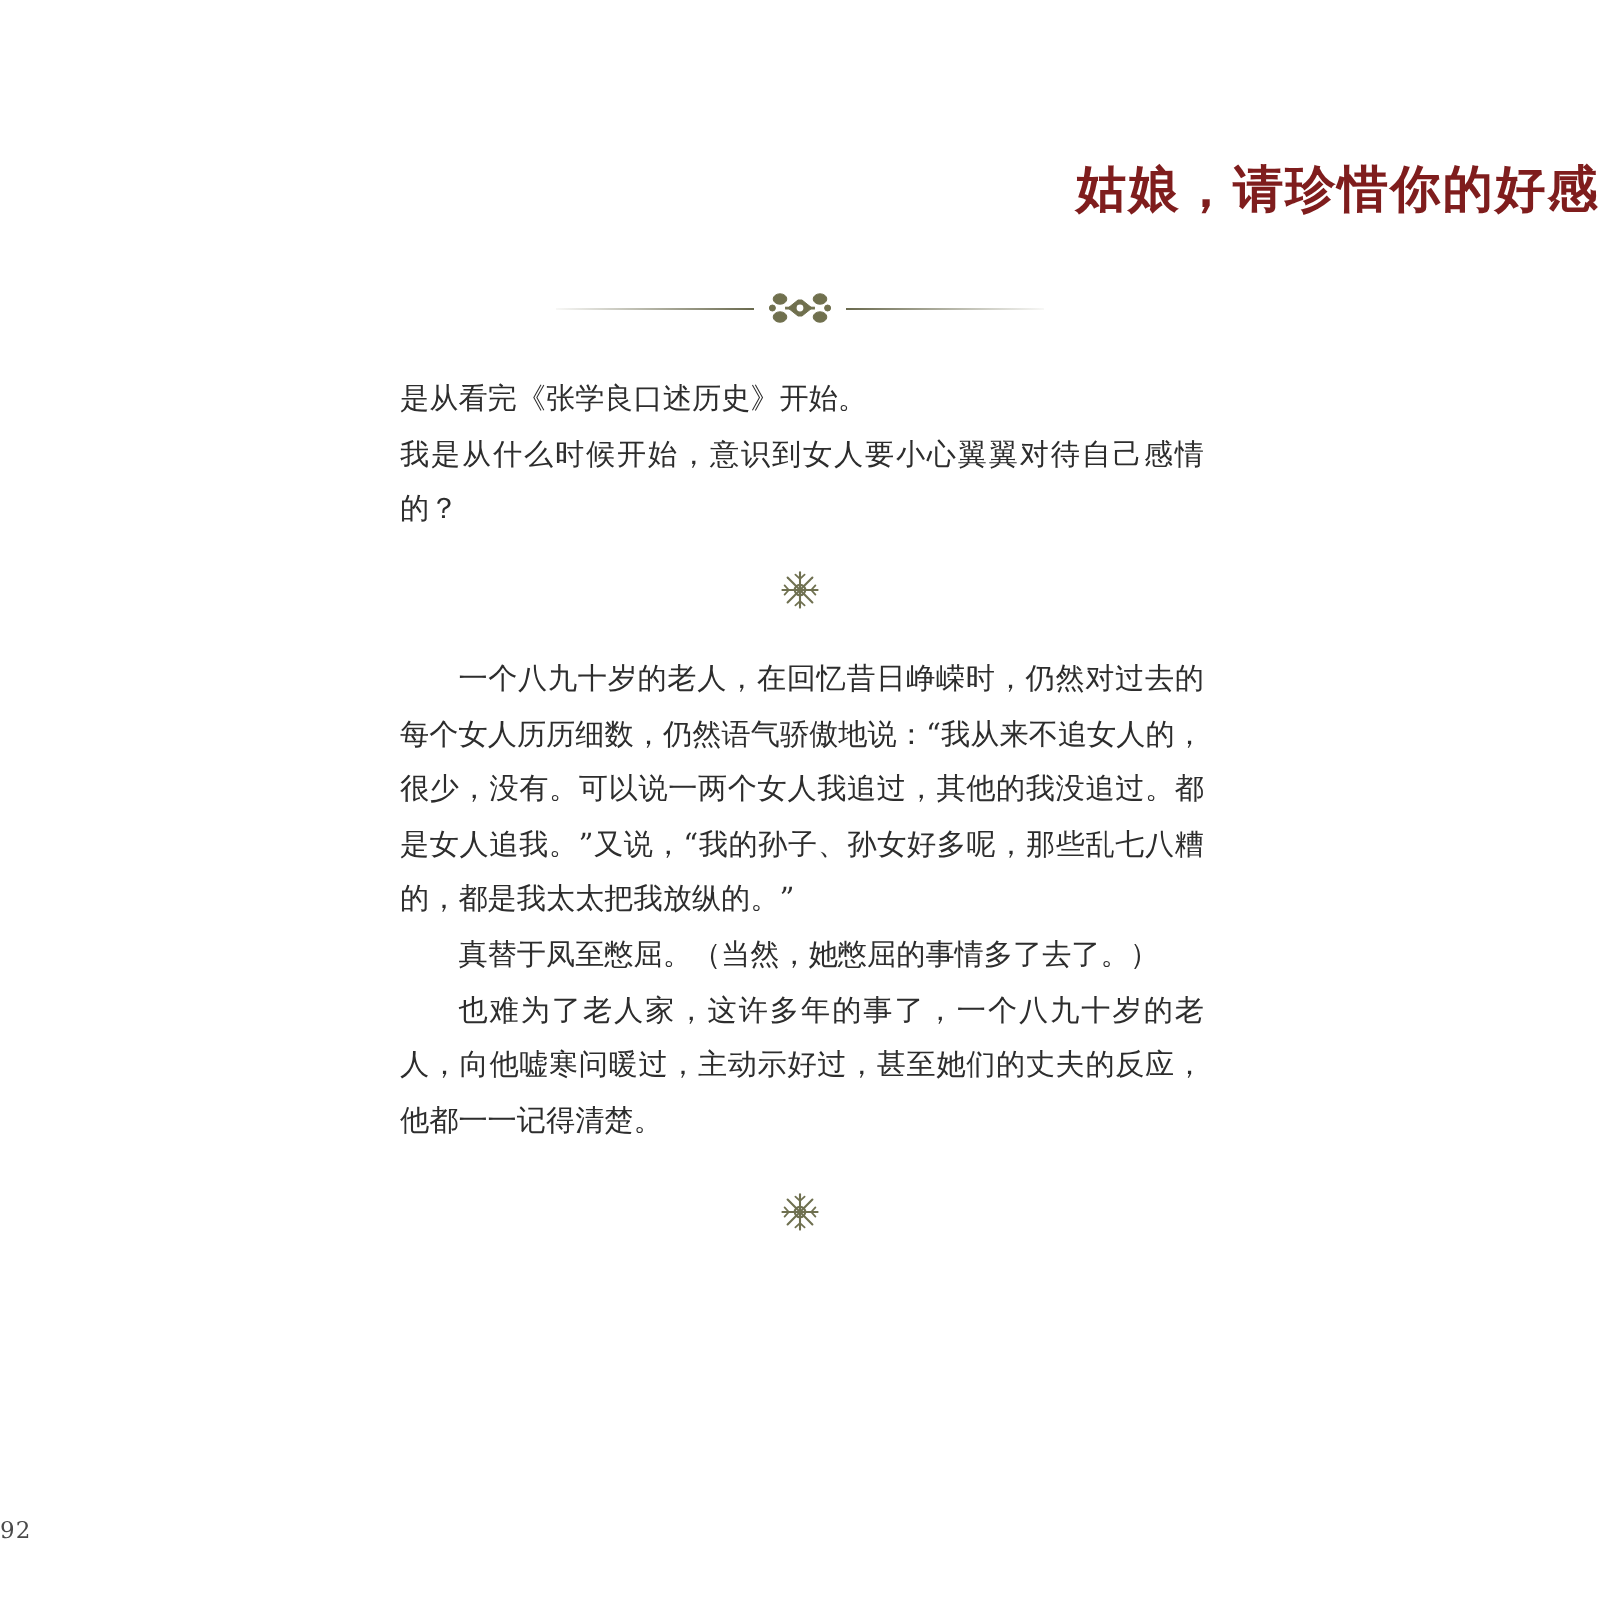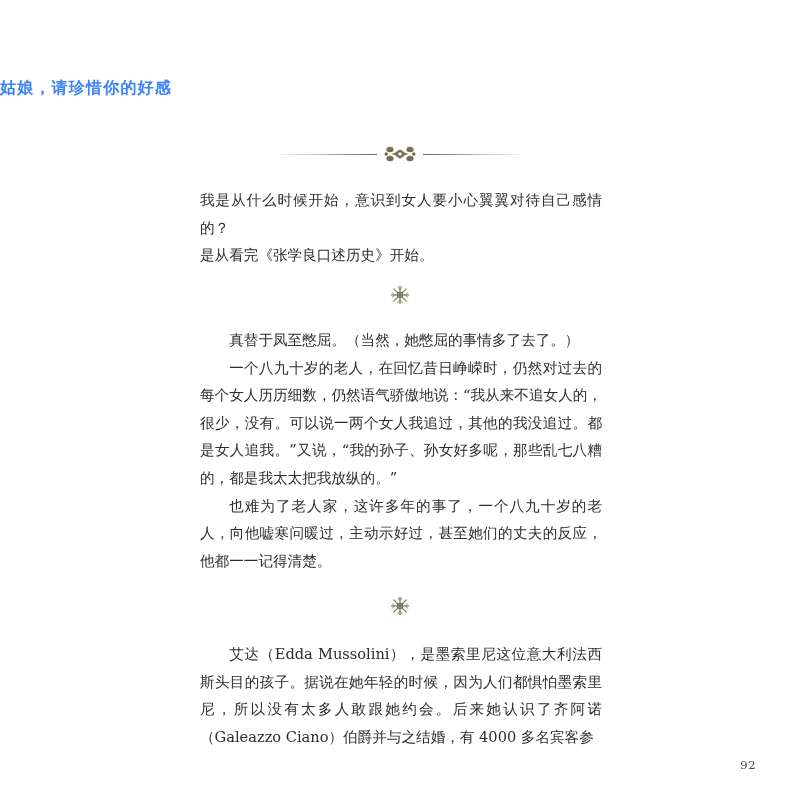--- a/index.html
+++ b/index.html
@@ -21,24 +21,24 @@
     background: #ffffff;
     box-sizing: border-box;
   }
 
   
   .chapter-title {
     position: absolute;
     top: 78px;
     left: 0;
     width: 800px;
-    text-align: left;
-    font-size: 16px;
+    text-align: right;
+    font-size: 25px;
     letter-spacing: 1.2px;
-    color: #3b82f6;
+    color: #7f1d1d;
     font-weight: 600;
     font-family: "DejaVu Serif", "Liberation Serif", serif;
   }
 
   
   .title-rule {
     position: absolute;
     top: 143px;
     left: 278px;
     width: 244px;
@@ -107,21 +107,21 @@
   .block-c { top: 640px; }
 
   .block-b p { margin: 0; }
 
   
   .folio {
     position: absolute;
     left: 0;
     top: 758px;
     width: 756px;
-    text-align: right;
+    text-align: left;
     font-size: 11.5px;
     color: #4a4a4a;
     letter-spacing: 0.5px;
     font-family: "DejaVu Serif", "Liberation Serif", serif;
   }
 </style>
 </head>
 <body>
 
 <div class="page">
@@ -147,22 +147,22 @@
 
           <rect x="14.8" y="10.6" width="2" height="0.9"></rect>
           <rect x="27.2" y="10.6" width="2" height="0.9"></rect>
         </g>
       </svg>
     </div>
     <div class="rule-line right"></div>
   </div>
 
   <div class="body-text block-a">
+    <p class="no-indent">是从看完《张学良口述历史》开始。</p>
     <p class="no-indent">我是从什么时候开始，意识到女人要小心翼翼对待自己感情的？</p>
-    <p class="no-indent">是从看完《张学良口述历史》开始。</p>
   </div>
 
   <div class="rosette" style="top:283px;">
     <span class="glyph">
       <svg width="24" height="24" viewBox="0 0 24 24" xmlns="http://www.w3.org/2000/svg">
         <g stroke="#6f7050" stroke-width="1.05" fill="none" stroke-linecap="round">
           <g>
             <line x1="12" y1="3.2" x2="12" y2="20.8"></line>
             <line x1="3.2" y1="12" x2="20.8" y2="12"></line>
             <line x1="5.8" y1="5.8" x2="18.2" y2="18.2"></line>
@@ -179,22 +179,22 @@
             <line x1="17.6" y1="12" x2="19.7" y2="14.3"></line>
           </g>
         </g>
         <circle cx="12" cy="12" r="2.6" fill="none" stroke="#6f7050" stroke-width="1.1"></circle>
         <circle cx="12" cy="12" r="0.9" fill="#6f7050"></circle>
       </svg>
     </span>
   </div>
 
   <div class="body-text block-b">
+    <p>一个八九十岁的老人，在回忆昔日峥嵘时，仍然对过去的每个女人历历细数，仍然语气骄傲地说：“我从来不追女人的，很少，没有。可以说一两个女人我追过，其他的我没追过。都是女人追我。”又说，“我的孙子、孙女好多呢，那些乱七八糟的，都是我太太把我放纵的。”</p>
     <p>真替于凤至憋屈。（当然，她憋屈的事情多了去了。）</p>
-    <p>一个八九十岁的老人，在回忆昔日峥嵘时，仍然对过去的每个女人历历细数，仍然语气骄傲地说：“我从来不追女人的，很少，没有。可以说一两个女人我追过，其他的我没追过。都是女人追我。”又说，“我的孙子、孙女好多呢，那些乱七八糟的，都是我太太把我放纵的。”</p>
     <p>也难为了老人家，这许多年的事了，一个八九十岁的老人，向他嘘寒问暖过，主动示好过，甚至她们的丈夫的反应，他都一一记得清楚。</p>
   </div>
 
   <div class="rosette" style="top:594px;">
     <span class="glyph">
       <svg width="24" height="24" viewBox="0 0 24 24" xmlns="http://www.w3.org/2000/svg">
         <g stroke="#6f7050" stroke-width="1.05" fill="none" stroke-linecap="round">
           <g>
             <line x1="12" y1="3.2" x2="12" y2="20.8"></line>
             <line x1="3.2" y1="12" x2="20.8" y2="12"></line>
@@ -211,19 +211,16 @@
             <line x1="17.6" y1="12" x2="19.7" y2="9.7"></line>
             <line x1="17.6" y1="12" x2="19.7" y2="14.3"></line>
           </g>
         </g>
         <circle cx="12" cy="12" r="2.6" fill="none" stroke="#6f7050" stroke-width="1.1"></circle>
         <circle cx="12" cy="12" r="0.9" fill="#6f7050"></circle>
       </svg>
     </span>
   </div>
 
-  <div class="body-text block-c">
-    <p>艾达（Edda Mussolini），是墨索里尼这位意大利法西斯头目的孩子。据说在她年轻的时候，因为人们都惧怕墨索里尼，所以没有太多人敢跟她约会。后来她认识了齐阿诺（Galeazzo Ciano）伯爵并与之结婚，有 4000 多名宾客参</p>
-  </div>
 
   <div class="folio">92</div>
 
 </div>
 
 </body></html>

